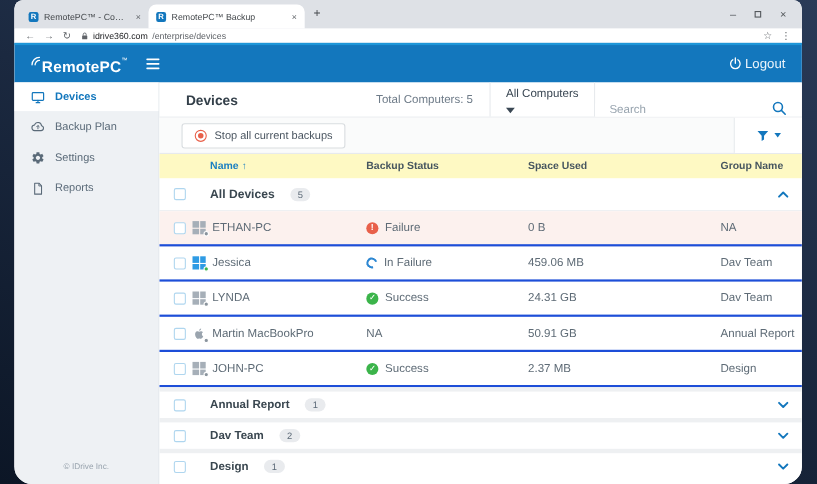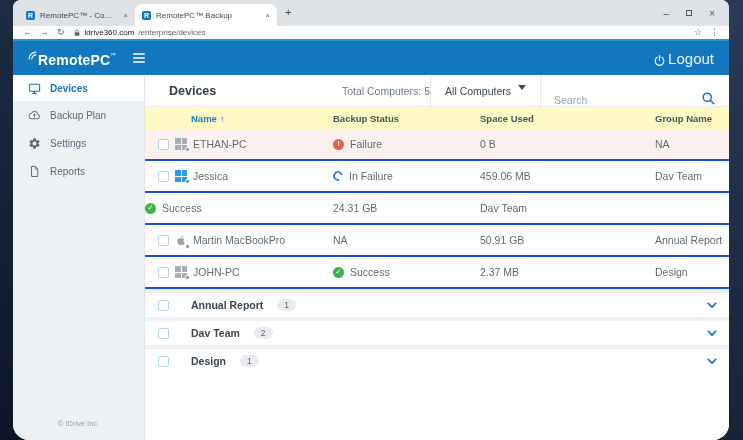--- a/index.html
+++ b/index.html
@@ -34,40 +34,40 @@
 
   
   .appheader { height:35px; flex:none; background:#1377BD; border-top:2px solid #1E96D8;
                display:flex; align-items:center; padding:17px 15px; color:#fff; }
   .brand { display:flex; align-items:flex-start; }
   .brand-text { font-size:14px; font-weight:bold; letter-spacing:.2px; line-height:1; margin-top:3px; }
   .brand sup { font-size:5.5px; margin-top:2px; }
   .brand-arcs { margin:1px 1px 0 0; }
   .hamburger { margin-left:16px; display:flex; }
   .spacer { flex:1; }
-  .logout { display:flex; align-items:flex-end; gap:2px; font-size:15px; color:#EAF4FB; }
+  .logout { display:flex; align-items:flex-start; gap:2px; font-size:12px; color:#EAF4FB; }
 
   .appbody { flex:1; display:flex; min-height:0; }
 
   
   .sidebar { width:132px; flex:none; background:#EEF1F4; border-right:1px solid #E3E7EB; position:relative; }
   .side-item { height:28px; display:flex; align-items:center; gap:9px; padding-left:15px;
                font-size:10px; color:#5A6A78; }
   .side-item.active { background:#fff; color:#1377BD; font-weight:bold; height:26px; }
   .s-ic { display:flex; flex:none; }
   .side-footer { position:absolute; bottom:12px; left:0; right:0; text-align:center;
                  font-size:7.5px; color:#98A3AD; }
 
   
   .main { flex:1; display:flex; flex-direction:column; background:#fff; min-width:0; position:relative; }
   .toolbar { height:32px; flex:none; display:flex; align-items:center; border-bottom:1px solid #E7EAED; }
   .tb-title { margin-left:24px; font-size:12.5px; font-weight:bold; color:#333F49; }
-  .tb-total { font-size:10.5px; color:#6E7B88; }
+  .tb-total { font-size:10.5px; color:#6E7B88; margin-right:15px; }
   .vdiv { width:1px; align-self:stretch; background:#E7EAED; flex:none; }
-  .tb-dd { display:flex; gap:7px; padding:0 14px; font-size:10.5px; color:#3A4753; }
+  .tb-dd { display:flex; gap:7px; padding:0 14px; font-size:10.5px; color:#3A4753;flex-direction:column; }
   .caret-dn { width:0; height:0; border-left:4px solid transparent; border-right:4px solid transparent;
               border-top:5px solid #3A4753; }
   .tb-search { width:188px; flex:none; display:flex; align-items:flex-end; align-self:stretch; }
   .search-input { border:none; outline:none; flex:1; min-width:0; padding-left:13px;
                   font-size:10.5px; color:#333F49; font-family:"Liberation Sans",sans-serif; }
   .search-input::placeholder { color:#97A3AE; }
   .search-ic { margin-right:13px; display:flex; }
 
   .actionbar { height:33px; flex:none; background:#FAFBFB; border-bottom:1px solid #E7EAED;
                display:flex; align-items:center; }
@@ -243,31 +243,58 @@
             <input class="search-input" placeholder="Search" style="">
             <span class="search-ic">
               <svg width="15" height="15" viewBox="0 0 24 24">
                   <circle cx="10" cy="10" r="6.5" fill="none" stroke="#1377BD" stroke-width="2.3"></circle>
                   <path d="M15 15l5.5 5.5" stroke="#1377BD" stroke-width="2.3" stroke-linecap="round"></path>
                 </svg>
             </span>
           </span>
         </div>
 
+        <div class="actionbar">
+          <button class="stop-btn">
+            <span class="stop-ic"></span>
+            <span>Stop all current backups</span>
+          </button>
+          <span class="funnel-box">
+            <svg width="13" height="13" viewBox="0 0 24 24">
+              <path d="M3 4h18l-7 8v6l-4 2.5V12L3 4z" fill="#1377BD"></path>
+            </svg>
+            <span class="caret-sm"></span>
+          </span>
+        </div>
 
         <div class="thead grid">
           <div class="cell col-name">
             <span>Name</span><span class="sortarrow">↑</span>
           </div>
           <div class="cell">Backup Status</div>
           <div class="cell">Space Used</div>
           <div class="cell">Group Name</div>
           <div class="cell"></div>
         </div>
 
+        <div class="alldev grid">
+          <div class="cell c1">
+            <span class="cb"></span>
+            <span class="lbl">All Devices</span>
+            <span class="badge">5</span>
+          </div>
+          <div class="cell"></div>
+            <div class="cell"></div>
+            <div class="cell"></div>
+          <div class="chevcell">
+            <svg viewBox="0 0 24 24" width="14" height="14">
+                <polyline points="5.5,15 12,8.5 18.5,15" fill="none" stroke="#1377BD" stroke-width="3" stroke-linecap="round" stroke-linejoin="round"></polyline>
+              </svg>
+          </div>
+        </div>
 
         <div id="rows">
             <div class="row grid highlight">
               <div class="cell c1">
                 <span class="cb"></span>
                 <span class="win gray">
                   <i></i>
                   <i></i>
                   <i></i>
                   <i></i>
@@ -297,20 +324,31 @@
               </div>
               <div class="cell st">
                 <span class="st-progress"></span>
                 <span class="sttx">In Failure</span>
               </div>
               <div class="cell"><span>459.06 MB</span></div>
               <div class="cell"><span>Dav Team</span></div>
               <div class="cell"></div>
             </div>
             <div class="row grid">
+              <div class="cell c1">
+                <span class="cb"></span>
+                <span class="win gray">
+                  <i></i>
+                  <i></i>
+                  <i></i>
+                  <i></i>
+                  <b class="pdot gray"></b>
+                </span>
+                <span class="nm">LYNDA</span>
+              </div>
               <div class="cell st">
                 <span class="st-ic st-success">✓</span>
                 <span class="sttx">Success</span>
               </div>
               <div class="cell"><span>24.31 GB</span></div>
               <div class="cell"><span>Dav Team</span></div>
               <div class="cell"></div>
             </div>
             <div class="row grid">
               <div class="cell c1">

